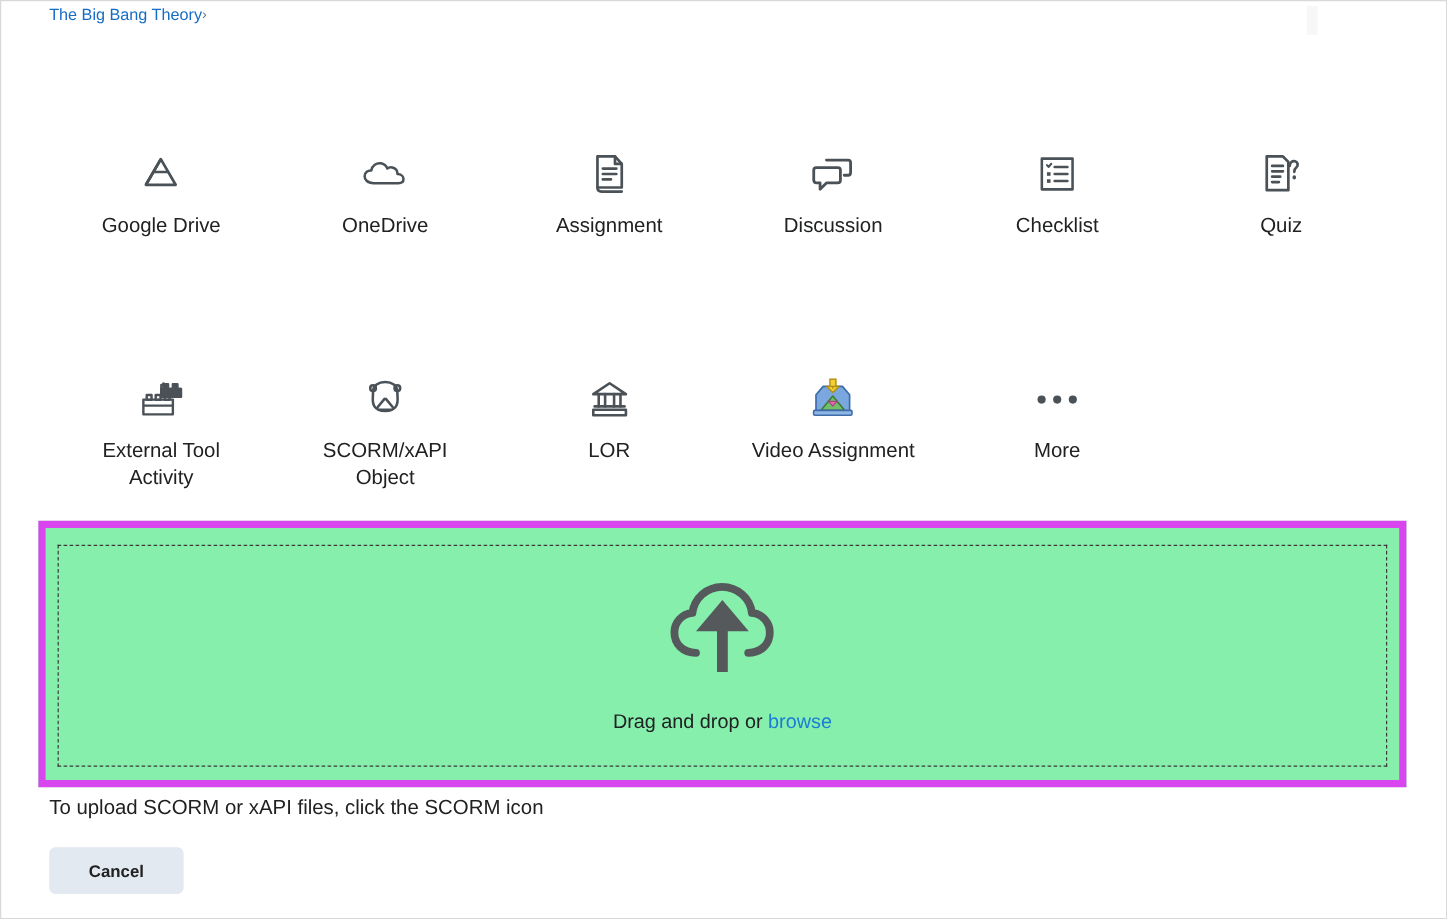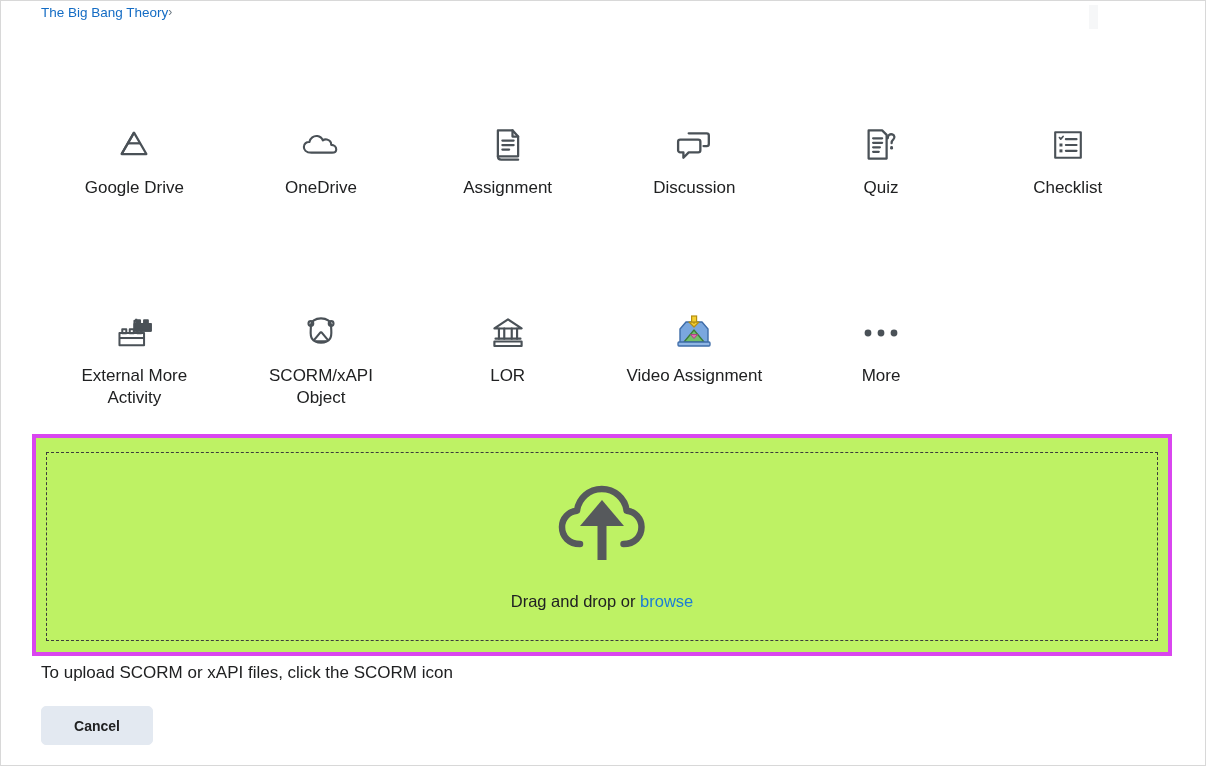--- a/index.html
+++ b/index.html
@@ -105,22 +105,22 @@
   }
 
   
   .dropzone-outer {
     position: absolute;
     left: 31px;
     top: 433px;
     width: 1140px;
     height: 222px;
     box-sizing: border-box;
-    border: 4px solid #d946ef;
-    background: #bef264;
+    border: 6px solid #d946ef;
+    background: #86efac;
   }
   .dropzone-inner {
     position: absolute;
     left: 10px;
     top: 14px;
     right: 10px;
     bottom: 11px;
     box-sizing: border-box;
     border: 1.5px dashed #3b3b3b;
     display: flex;
@@ -220,61 +220,61 @@
         <svg width="36" height="32" viewBox="0 0 34 30" fill="none" stroke="#4a5157" stroke-width="2.2" stroke-linecap="round" stroke-linejoin="round">
           <path d="M12 4 L29 4 A2 2 0 0 1 31 6 L31 14 A2 2 0 0 1 29 16 L26 16"></path>
           <path d="M4 10 L21 10 A2 2 0 0 1 23 12 L23 20 A2 2 0 0 1 21 22 L12 22 L7 27 L7 22 L4 22 A2 2 0 0 1 2 20 L2 12 A2 2 0 0 1 4 10 Z"></path>
         </svg>
       </span>
       <span class="tool-label">Discussion</span>
     </div>
 
     <div class="tool-cell">
       <span class="tool-icon">
-        <svg width="36" height="36" viewBox="0 0 32 32" fill="none" stroke="#4a5157" stroke-width="2" stroke-linecap="round" stroke-linejoin="round">
-          <path d="M5 3 L17 3 L21 7 L21 28 L5 28 Z"></path>
-          <path d="M9 10 L17 10 M9 14 L17 14 M9 18 L15 18 M9 22 L14 22"></path>
-          <path d="M22 10 C22 7.4 24 6 26 6.6 C28 7.2 28.6 9.6 27 11 C25.8 12 25.4 12.8 25.4 14.4"></path>
-          <path d="M25.4 18.2 L25.4 18.8" stroke-width="2.6"></path>
-        </svg>
-      </span>
-      <span class="tool-label">Quiz</span>
-    </div>
-
-    <div class="tool-cell">
-      <span class="tool-icon">
         <svg width="32" height="32" viewBox="0 0 30 30" fill="none" stroke="#4a5157" stroke-width="2" stroke-linecap="round" stroke-linejoin="round">
           <rect x="3" y="3" width="24" height="24"></rect>
           <path d="M13 9.5 L23 9.5 M13 15 L23 15 M13 20.5 L23 20.5" stroke-width="2"></path>
           <path d="M7 8 L8.2 9.5 L10.4 7" stroke-width="1.6"></path>
           <rect x="7" y="13.6" width="2.8" height="2.8" fill="#4a5157" stroke="none"></rect>
           <rect x="7" y="19.1" width="2.8" height="2.8" fill="#4a5157" stroke="none"></rect>
         </svg>
       </span>
       <span class="tool-label">Checklist</span>
+    </div>
+
+    <div class="tool-cell">
+      <span class="tool-icon">
+        <svg width="36" height="36" viewBox="0 0 32 32" fill="none" stroke="#4a5157" stroke-width="2" stroke-linecap="round" stroke-linejoin="round">
+          <path d="M5 3 L17 3 L21 7 L21 28 L5 28 Z"></path>
+          <path d="M9 10 L17 10 M9 14 L17 14 M9 18 L15 18 M9 22 L14 22"></path>
+          <path d="M22 10 C22 7.4 24 6 26 6.6 C28 7.2 28.6 9.6 27 11 C25.8 12 25.4 12.8 25.4 14.4"></path>
+          <path d="M25.4 18.2 L25.4 18.8" stroke-width="2.6"></path>
+        </svg>
+      </span>
+      <span class="tool-label">Quiz</span>
     </div>
   </div>
 
   <div class="tool-grid tool-row-2" style="top:272px;">
 
     <div class="tool-cell">
       <span class="tool-icon">
         <svg width="38" height="36" viewBox="0 0 34 32" fill="none" stroke="#4a5157" stroke-width="1.8" stroke-linejoin="round">
           <path d="M19 3.2 L19 5 L17.4 5 L17.4 8 L32 8 L32 14 L17.4 14 L17.4 5" fill="#4a5157" stroke="#4a5157"></path>
           <rect x="17.4" y="8" width="14.6" height="6" fill="#4a5157" stroke="#4a5157"></rect>
           <rect x="19" y="4.6" width="3.4" height="3.4" fill="#4a5157" stroke="#4a5157"></rect>
           <rect x="26" y="4.6" width="3.4" height="3.4" fill="#4a5157" stroke="#4a5157"></rect>
           <rect x="4" y="16" width="22" height="11" fill="none"></rect>
           <path d="M4 20.5 L26 20.5"></path>
           <rect x="6.5" y="12.6" width="3.6" height="3.6" fill="none"></rect>
           <rect x="13.2" y="12.6" width="3.6" height="3.6" fill="none"></rect>
           <rect x="19.9" y="12.6" width="3.6" height="3.6" fill="none"></rect>
         </svg>
       </span>
-      <span class="tool-label">External More Activity</span>
+      <span class="tool-label">External Tool Activity</span>
     </div>
 
     <div class="tool-cell">
       <span class="tool-icon">
         <svg width="36" height="34" viewBox="0 0 32 30" fill="none" stroke="#4a5157" stroke-width="1.9" stroke-linecap="round" stroke-linejoin="round">
           <path d="M7 9 C7 4.6 11 2 16 2 C21 2 25 4.6 25 9 C25 14 26 17 24 20 C22 23 18.5 23.5 16 23.5 C13.5 23.5 10 23 8 20 C6 17 7 14 7 9 Z"></path>
           <circle cx="7" cy="6.5" r="2.1"></circle>
           <circle cx="25" cy="6.5" r="2.1"></circle>
           <path d="M10.5 20.5 L15.5 14.5"></path>
           <path d="M21.5 20.5 L16.5 14.5"></path>

